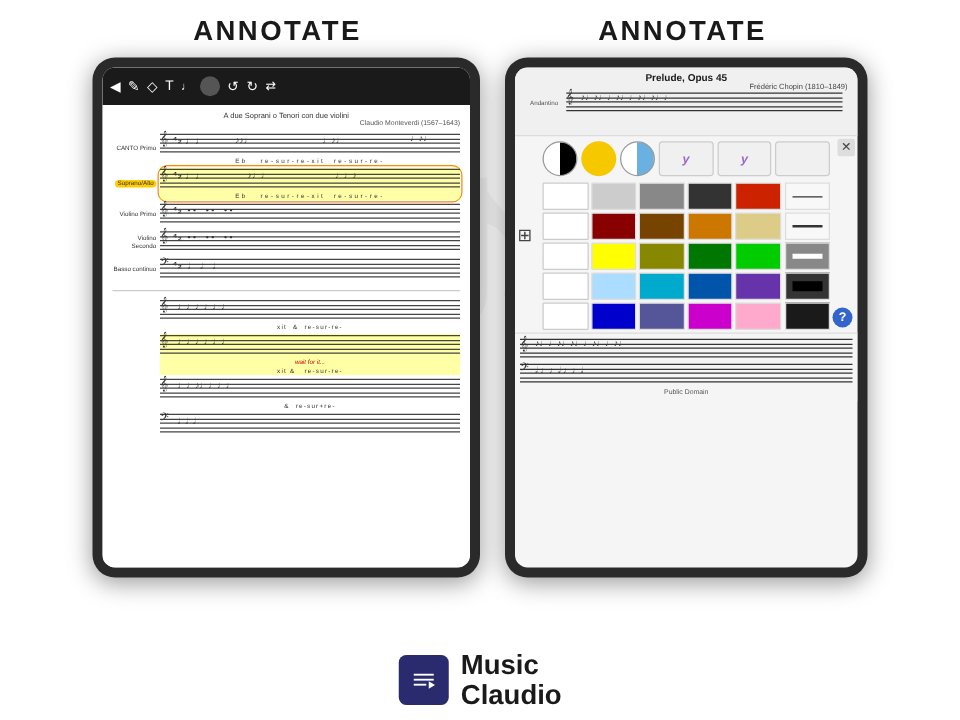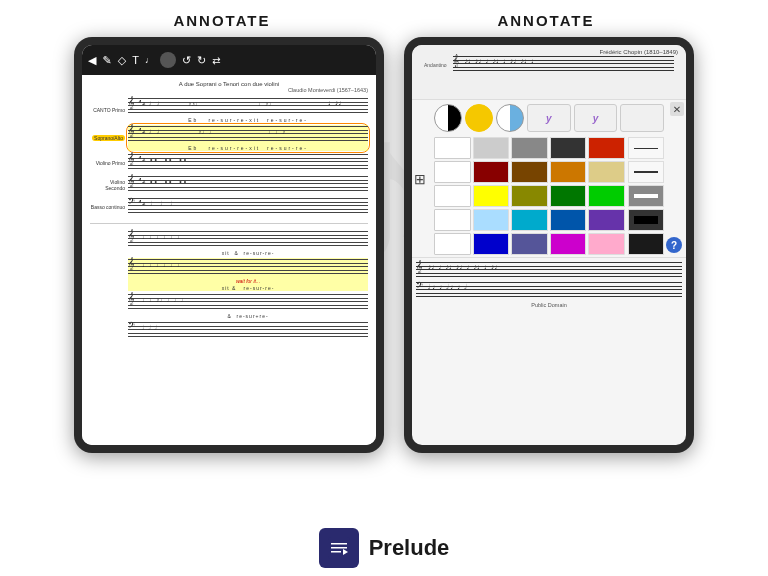--- a/index.html
+++ b/index.html
@@ -16,21 +16,21 @@
 
     
     .header {
       width: 100%;
       display: flex;
       justify-content: space-around;
       align-items: center;
       padding: 12px 60px 8px;
     }
     .header-title {
-      font-size: 15px;
+      font-size: 22px;
       font-weight: 900;
       letter-spacing: 2px;
       color: #1a1a1a;
     }
 
     
     .main-content {
       display: flex;
       justify-content: center;
       align-items: flex-start;
@@ -547,20 +547,21 @@
           </div>
         </div>
       </div>
     </div>
   </div>
 
   <div class="tablet tablet-right">
     <div class="tablet-screen">
 
       <div class="score-header">
+        <div class="score-title-text">Prelude, Opus 45</div>
         <div class="score-composer-text">Frédéric Chopin (1810–1849)</div>
         <div class="score-staff-preview">
           <span style="font-size:5px;color:#555;">Andantino</span>
           <div style="flex:1; position:relative; height:18px; margin-left:4px;">
             <div class="s-line s0" style="position:absolute;left:0;right:0;height:0.5px;background:#333;top:0px;"></div>
             <div class="s-line s1" style="position:absolute;left:0;right:0;height:0.5px;background:#333;top:3.5px;"></div>
             <div class="s-line s2" style="position:absolute;left:0;right:0;height:0.5px;background:#333;top:7px;"></div>
             <div class="s-line s3" style="position:absolute;left:0;right:0;height:0.5px;background:#333;top:10.5px;"></div>
             <div class="s-line s4" style="position:absolute;left:0;right:0;height:0.5px;background:#333;top:14px;"></div>
             <span style="position:absolute;left:0;top:-2px;font-size:11px;color:#333;">𝄞</span>
@@ -676,15 +677,16 @@
   <div class="footer-logo">
     <svg width="26" height="26" viewBox="0 0 26 26">
       <rect x="2" y="2" width="22" height="22" rx="3" fill="#2a2a6e"></rect>
       <rect x="5" y="8" width="16" height="1.5" fill="white"></rect>
       <rect x="5" y="12" width="16" height="1.5" fill="white"></rect>
       <rect x="5" y="16" width="10" height="1.5" fill="white"></rect>
       <polygon points="17,14 22,17 17,20" fill="white"></polygon>
     </svg>
   </div>
   <div>
-    <div class="footer-app-name">Prelude</div>
+    <div class="footer-app-name">Music</div>
+    <div class="footer-app-name">Claudio</div>
   </div>
 </div>
 
 </body></html>

